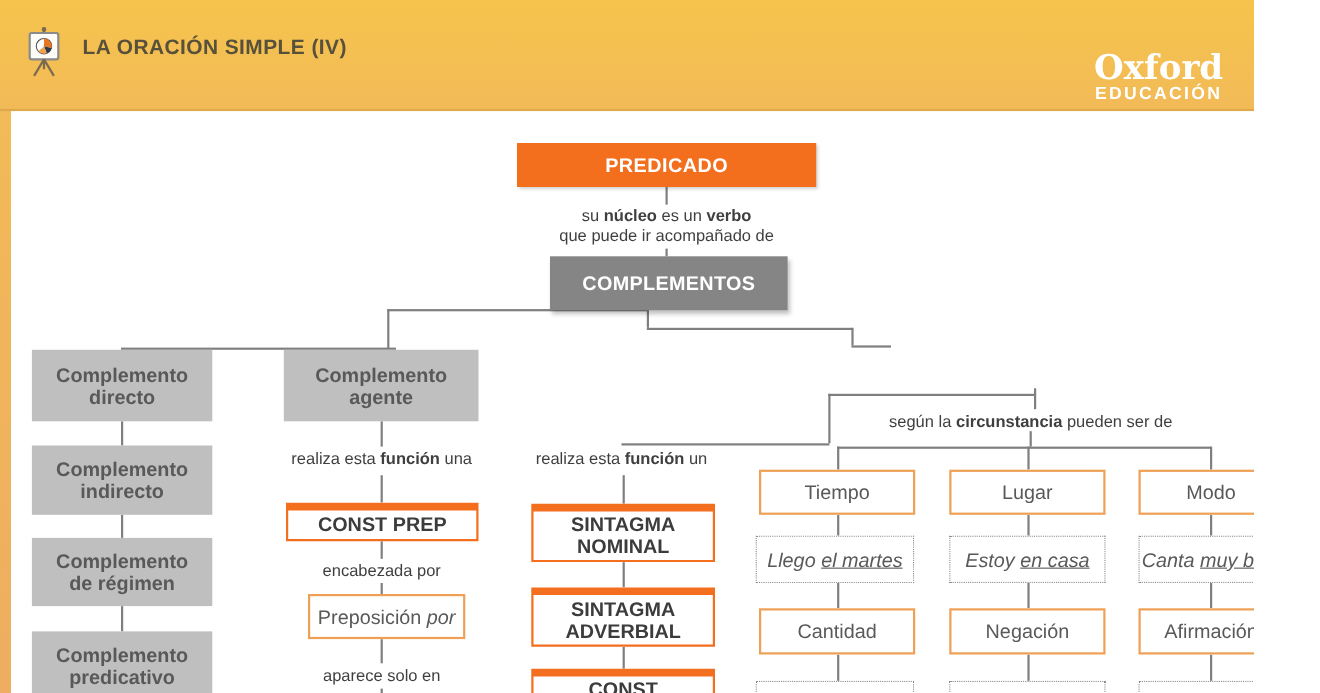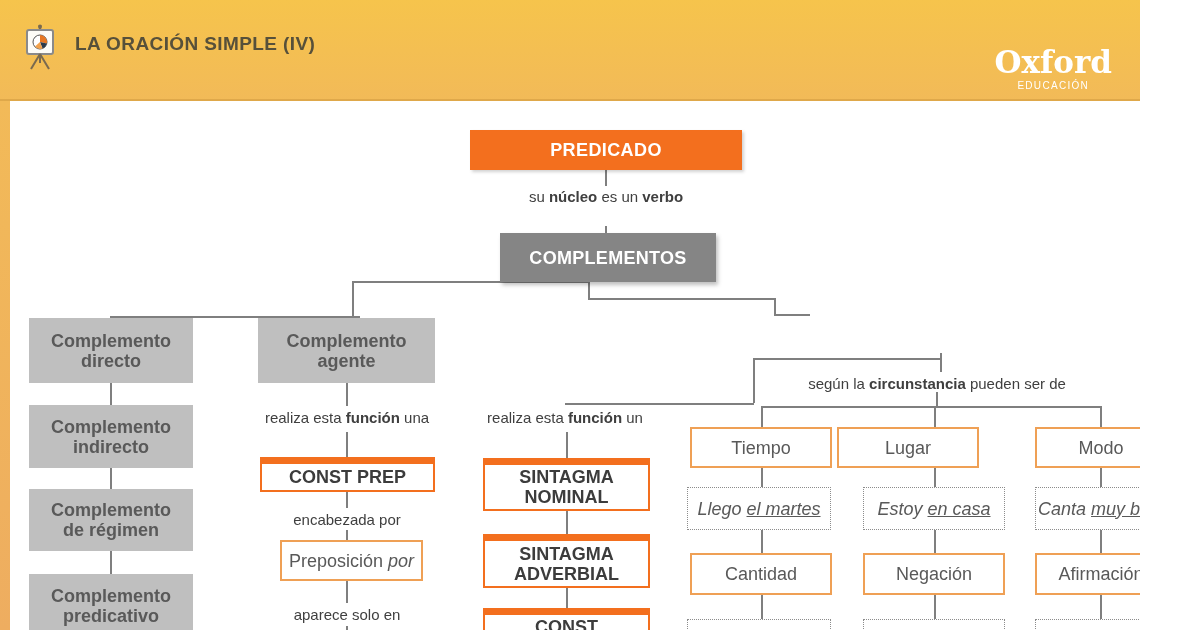--- a/index.html
+++ b/index.html
@@ -6,21 +6,21 @@
   #stage{
     position:relative;width:1140px;height:630px;overflow:hidden;
     background:linear-gradient(180deg,#f6c44c 0%,#f2ba58 16%,#eead60 100%);
     font-family:"Liberation Sans",sans-serif;
   }
   .panel{position:absolute;left:10px;top:101px;width:1180px;height:529px;background:#ffffff;}
   .hdr-sep{position:absolute;left:0;top:99px;width:1200px;height:2px;background:rgba(176,122,38,.28);}
   .title{position:absolute;left:75px;top:33px;font-size:19px;font-weight:bold;letter-spacing:.4px;color:#57503a;}
   .brand{position:absolute;right:28px;top:22px;text-align:center;color:#ffffff;}
   .brand .ox{font-family:"DejaVu Serif",serif;font-weight:bold;font-size:31px;line-height:32px;margin-top:24px;}
-  .brand .ed{font-size:10px;font-weight:normal;letter-spacing:.13em;line-height:16px;}
+  .brand .ed{font-size:16px;font-weight:bold;letter-spacing:.13em;line-height:16px;}
   .bx{position:absolute;display:flex;align-items:center;justify-content:center;text-align:center;
       white-space:pre-line;font-size:18px;line-height:20px;box-sizing:border-box;}
   .b{font-weight:bold;}
   .g-light{background:#bfbfbf;color:#595959;font-weight:bold;}
   .g-dark{background:#858585;color:#ffffff;font-weight:bold;letter-spacing:.3px;box-shadow:2px 3px 4px rgba(0,0,0,.25);}
   .o-solid{background:#f36f1e;color:#ffffff;font-weight:bold;letter-spacing:.4px;box-shadow:2px 2px 3px rgba(0,0,0,.18);}
   .o-frame{background:#ffffff;border:2px solid #f36f1e;border-top-width:7px;color:#3c3c3c;font-weight:bold;}
   .o-thin{background:#ffffff;border:2px solid #efa055;color:#595959;}
   .dotted{background:#ffffff;border:1.5px dotted #8c8c8c;color:#595959;font-style:italic;}
   .edge{position:absolute;background:#7f7f7f;}
@@ -113,37 +113,38 @@
   <div class="bx o-frame" style="left:260px;top:457px;width:175px;height:35px">CONST PREP</div>
   <div class="bx o-thin" style="left:280px;top:540px;width:143px;height:41px"><span><span>Preposición </span><span class="it">por</span></span></div>
   <div class="bx o-frame" style="left:483px;top:458px;width:167px;height:53px">SINTAGMA
 NOMINAL</div>
   <div class="bx o-frame" style="left:483px;top:534px;width:167px;height:54px">SINTAGMA
 ADVERBIAL</div>
   <div class="bx o-frame" style="left:483px;top:608px;width:167px;height:53px">CONST
 PREP</div>
 
   <div class="bx o-thin" style="left:690px;top:427px;width:142px;height:41px">Tiempo</div>
-  <div class="bx o-thin" style="left:837px;top:427px;width:142px;height:41px">Lugar</div>
+  <div class="bx o-thin" style="left:863px;top:427px;width:142px;height:41px">Lugar</div>
   <div class="bx o-thin" style="left:1035px;top:427px;width:132px;height:41px">Modo</div>
 
   <div class="bx dotted" style="left:687px;top:487px;width:144px;height:43px"><span><span>Llego </span><span class="ul">el martes</span></span></div>
   <div class="bx dotted" style="left:863px;top:487px;width:142px;height:43px"><span><span>Estoy </span><span class="ul">en casa</span></span></div>
   <div class="bx dotted" style="left:1035px;top:487px;width:132px;height:43px"><span><span>Canta </span><span class="ul">muy bien</span></span></div>
 
   <div class="bx o-thin" style="left:690px;top:553px;width:142px;height:42px">Cantidad</div>
   <div class="bx o-thin" style="left:1035px;top:553px;width:132px;height:42px">Afirmación</div>
   <div class="bx o-thin" style="left:863px;top:553px;width:142px;height:42px">Negación</div>
 
   <div class="bx dotted" style="left:687px;top:619px;width:144px;height:42px"></div>
   <div class="bx dotted" style="left:863px;top:619px;width:142px;height:42px"></div>
   <div class="bx dotted" style="left:1035px;top:619px;width:132px;height:42px"></div>
 
   <div class="lbl" style="left:606px;top:188px">
     <div><span>su </span><span class="b">núcleo</span><span> es un </span><span class="b">verbo</span></div>
+    <div>que puede ir acompañado de</div>
   </div>
   <div class="lbl" style="left:347px;top:409px"><span>realiza esta </span><span class="b">función</span><span> una</span></div>
   <div class="lbl" style="left:565px;top:409px"><span>realiza esta </span><span class="b">función</span><span> un</span></div>
   <div class="lbl" style="left:937px;top:375px"><span>según la </span><span class="b">circunstancia</span><span> pueden ser de</span></div>
   <div class="lbl" style="left:347px;top:511px">encabezada por</div>
   <div class="lbl" style="left:347px;top:606px">aparece solo en</div>
 
 </div>
 
 </body></html>

